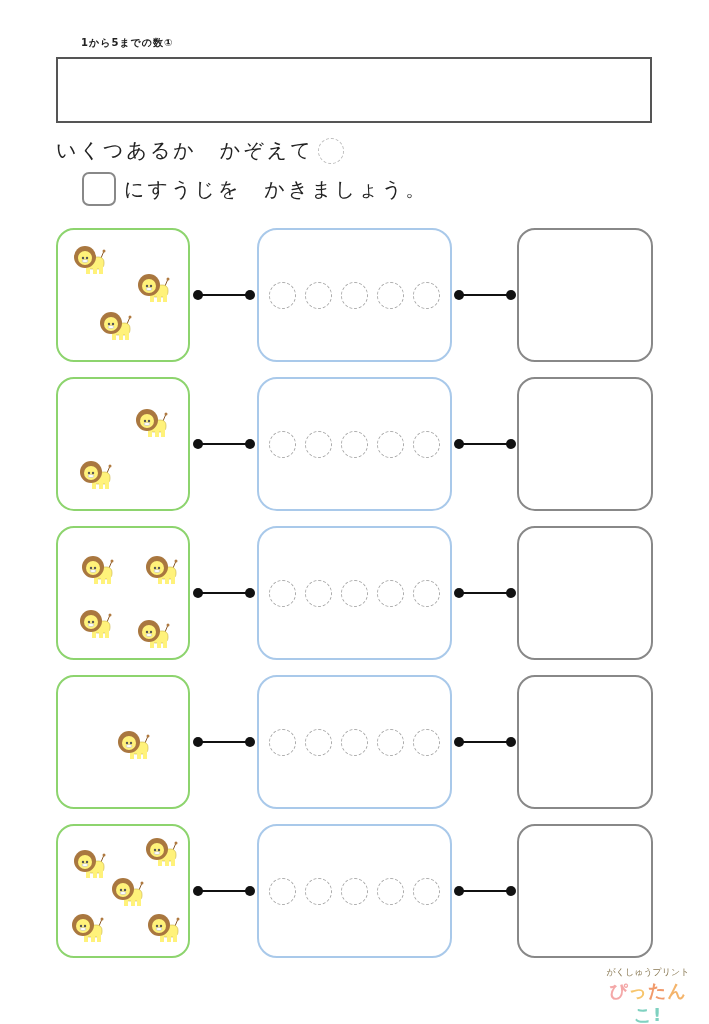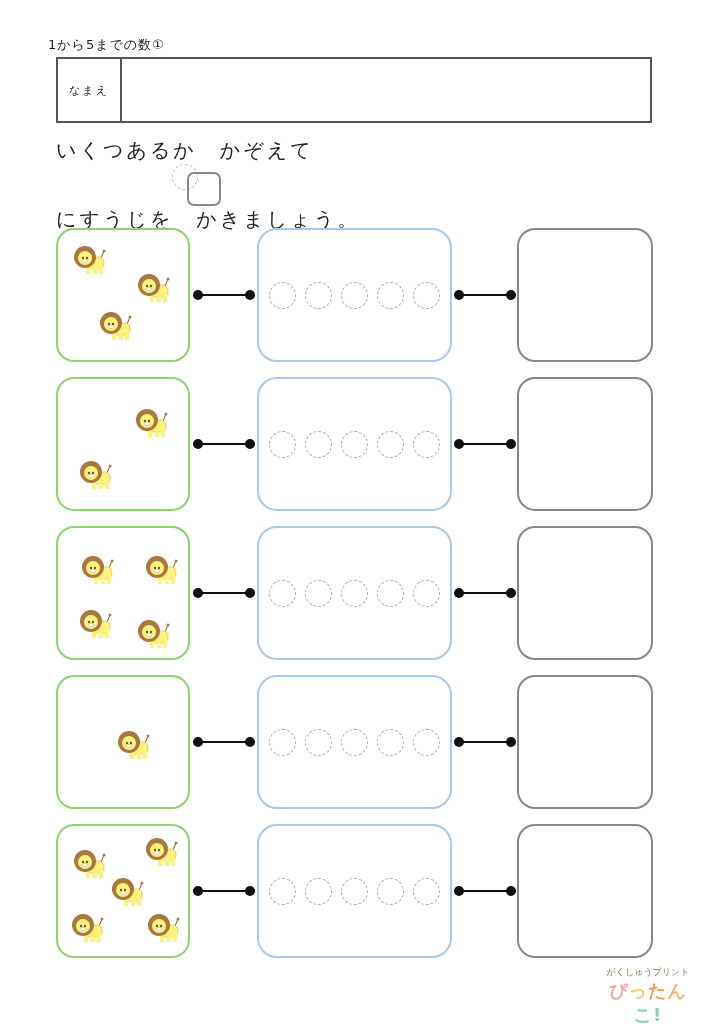--- a/index.html
+++ b/index.html
@@ -1,26 +1,26 @@
 <!DOCTYPE html>
 <html><head>
 <meta charset="utf-8">
 <style>
   html, body { margin:0; padding:0; background:#fff; }
   body { width:709px; height:1024px; position:relative; overflow:hidden;
          font-family:"DejaVu Sans", sans-serif; color:#222; }
-  .title { position:absolute; left:48px; top:36px; font-size:13px; letter-spacing:1px; }
+  .title { position:absolute; left:81px; top:36px; font-size:10px; letter-spacing:1px;font-weight:bold; }
   .name-box { position:absolute; left:56px; top:57px; width:596px; height:66px;
               border:2px solid #555; box-sizing:border-box; display:flex; }
   .name-label { width:62px; border-right:2px solid #555; display:flex; align-items:center;
                 justify-content:center; font-size:11px; letter-spacing:2px; }
   .name-field { flex:1; }
-  .instr { position:absolute; left:56px; font-size:20px; letter-spacing:3px; display:flex; align-items:center; white-space:nowrap;flex-direction:column; }
+  .instr { position:absolute; left:56px; font-size:20px; letter-spacing:3px; display:flex; align-items:center; white-space:nowrap; }
   .instr1 { top:137px; }
-  .instr2 { top:172px; }
+  .instr2 { top:172px;margin-left:26px; }
   .dot-sample { display:inline-block; width:24px; height:24px; border-radius:50%;
                 border:1px dashed #bbb; margin:0 4px; }
   .box-sample { display:inline-block; width:34px; height:34px; border-radius:7px;
                 border:2px solid #888; margin-right:8px; box-sizing:border-box; }
   .row { position:absolute; left:56px; width:598px; height:134px; }
   .pic-box { position:absolute; left:0; top:0; width:134px; height:134px; border:2px solid #8dd46e;
              border-radius:18px; box-sizing:border-box; }
   .dots-box { position:absolute; left:201px; top:0; width:195px; height:134px; border:2px solid #a9c9ea;
               border-radius:20px; box-sizing:border-box; display:flex; align-items:center; justify-content:center; gap:9px; }
   .dot { width:25px; height:25px; border-radius:50%; border:1px dashed #aaa; }
@@ -39,21 +39,20 @@
   .logo-bot span:nth-child(1){color:#f4a8a8} .logo-bot span:nth-child(2){color:#f7c56b}
   .logo-bot span:nth-child(3){color:#f19a6b} .logo-bot span:nth-child(4){color:#f4b46b}
   .logo-bot span:nth-child(5){color:#7fd1c0} .logo-bot span:nth-child(6){color:#7fd1c0}
 </style>
 </head>
 <body>
 
 <div class="title">1から5までの数①</div>
 
 <div class="name-box">
-  <div class="name-label">なまえ</div>
   <div class="name-field"></div>
 </div>
 
 <div class="instr instr1">
   <span>いくつあるか　かぞえて</span>
   <span class="dot-sample"></span>
 </div>
 <div class="instr instr2">
   <span class="box-sample"></span>
   <span>にすうじを　かきましょう。</span>

